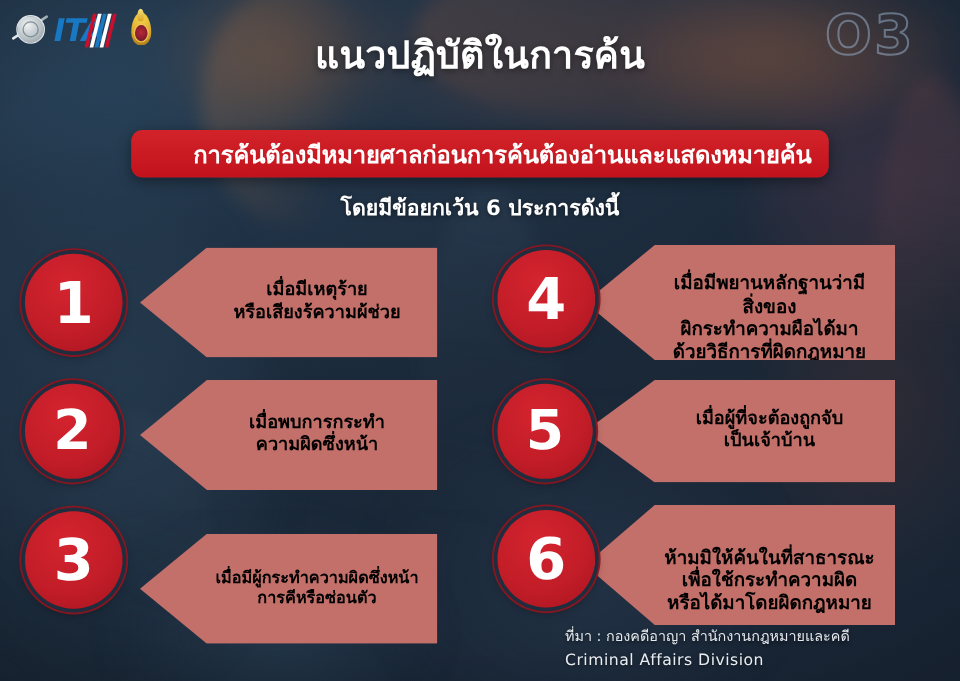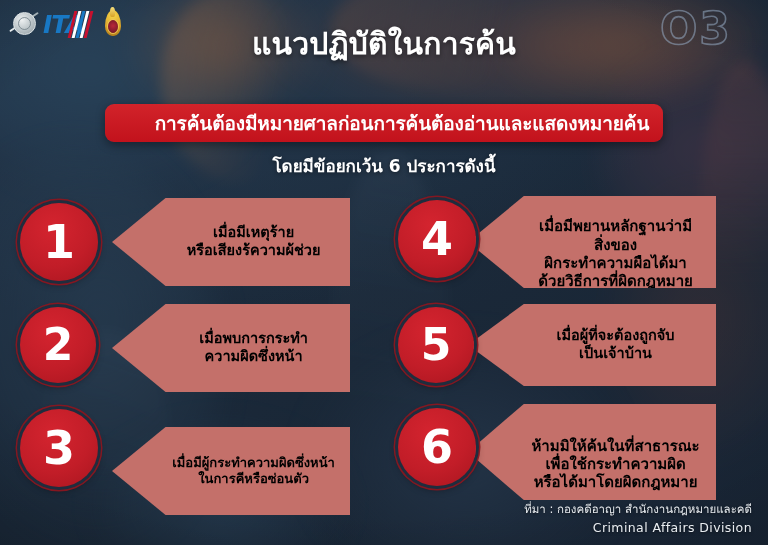--- a/index.html
+++ b/index.html
@@ -173,21 +173,21 @@
   .c6{ left:398px; top:408px; width:78px; height:78px; }
   .c1 span,.c3 span,.c4 span,.c6 span{ font-size:46px; }
   .c2 span,.c5 span{ font-size:44px; }
 
   .t-sm{ font-size:14.5px; }
   .t-xs{ font-size:13px; }
   .t-xxs{ font-size:15px;margin-top:24px; }
 
   
   .footer{
-    position:absolute; right:16px; bottom:10px; text-align:right; width:300px;
+    position:absolute; right:16px; bottom:10px; text-align:left; width:300px;
   }
   .f1{
     font-family:"DejaVu Sans", sans-serif; font-size:11.5px; color:#e6eaee;
     text-shadow:0 1px 3px rgba(0,0,0,.5); margin-bottom:2px;
   }
   .f2{
     font-family:"DejaVu Sans", sans-serif; font-size:12.5px; color:#e9edf1;
     letter-spacing:.4px; text-shadow:0 1px 3px rgba(0,0,0,.5);
   }
 </style>
@@ -267,21 +267,21 @@
   </div>
 </div>
 <div class="circle c2">
   <span>2</span>
 </div>
 
 <div class="item col-l i3">
   <div class="chev">
     <div class="chev-text t-xs">
         <div>เมื่อมีผู้กระทำความผิดซึ่งหน้า</div>
-        <div>ในการคีหรือซ่อนตัว</div>
+        <div>การคีหรือซ่อนตัว</div>
       </div>
   </div>
 </div>
 <div class="circle c3">
   <span>3</span>
 </div>
 
 <div class="item col-r i4">
   <div class="chev">
     <div class="chev-text t-xxs">

